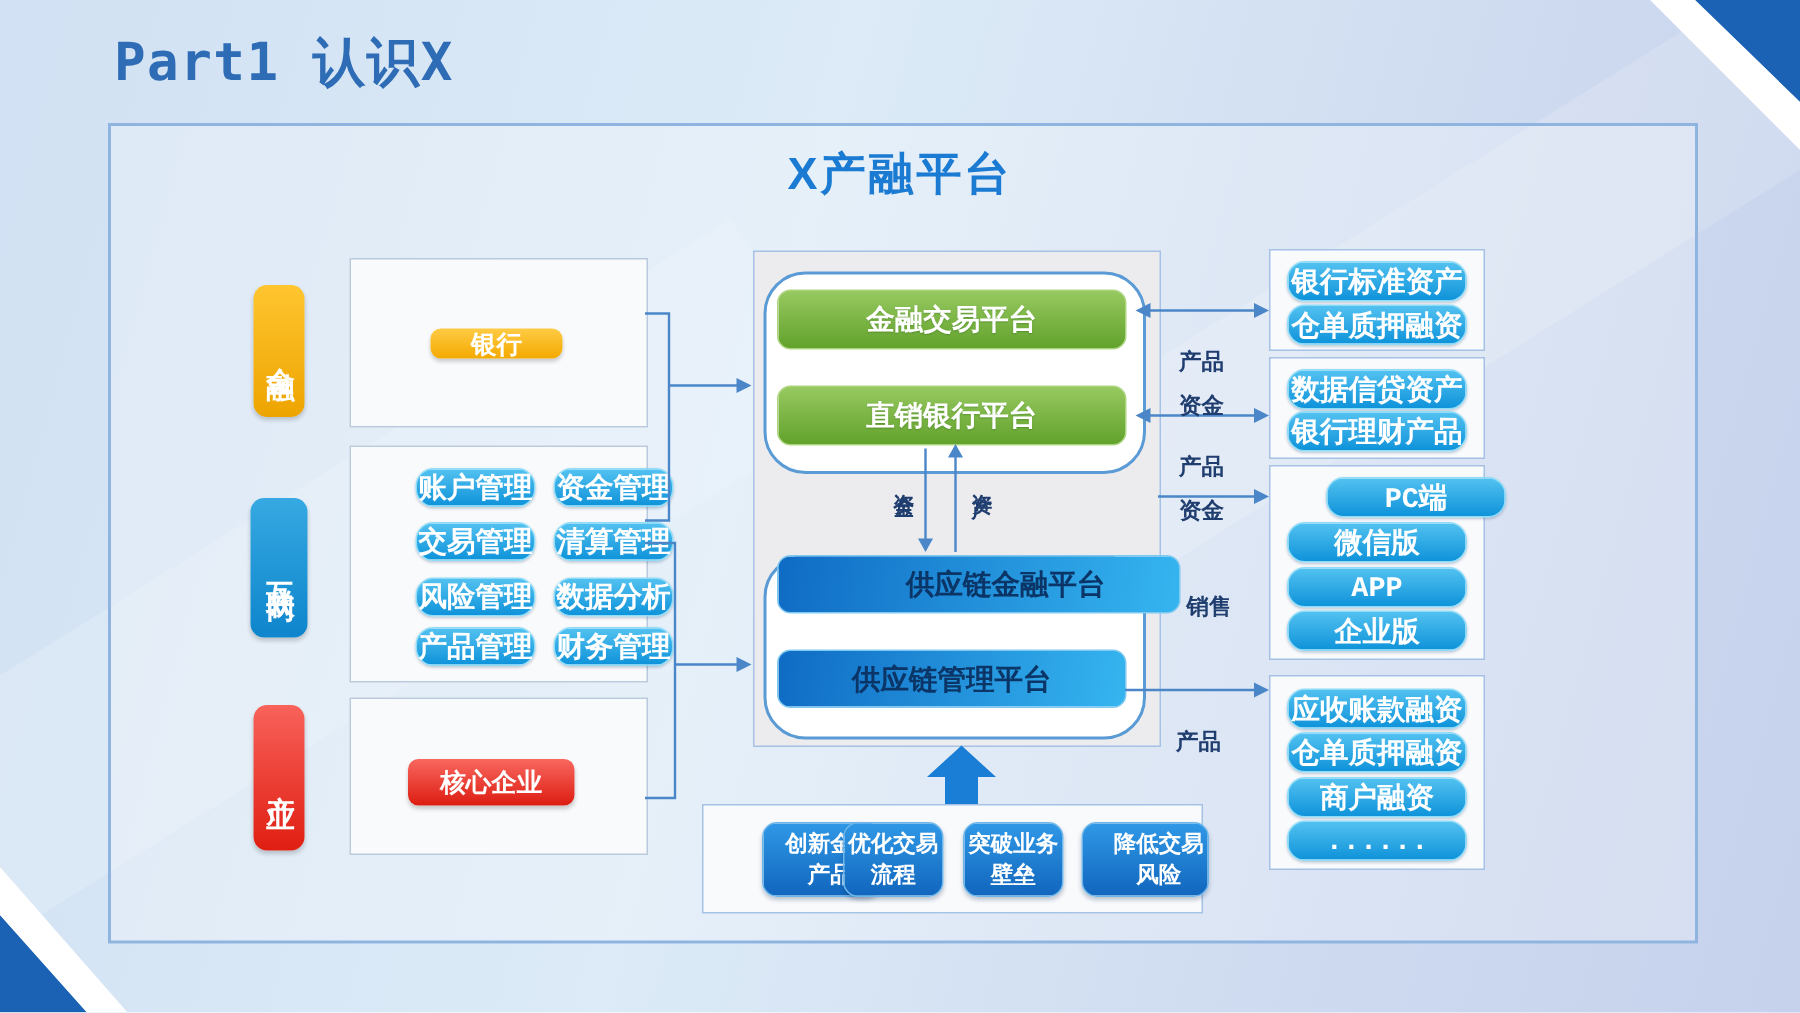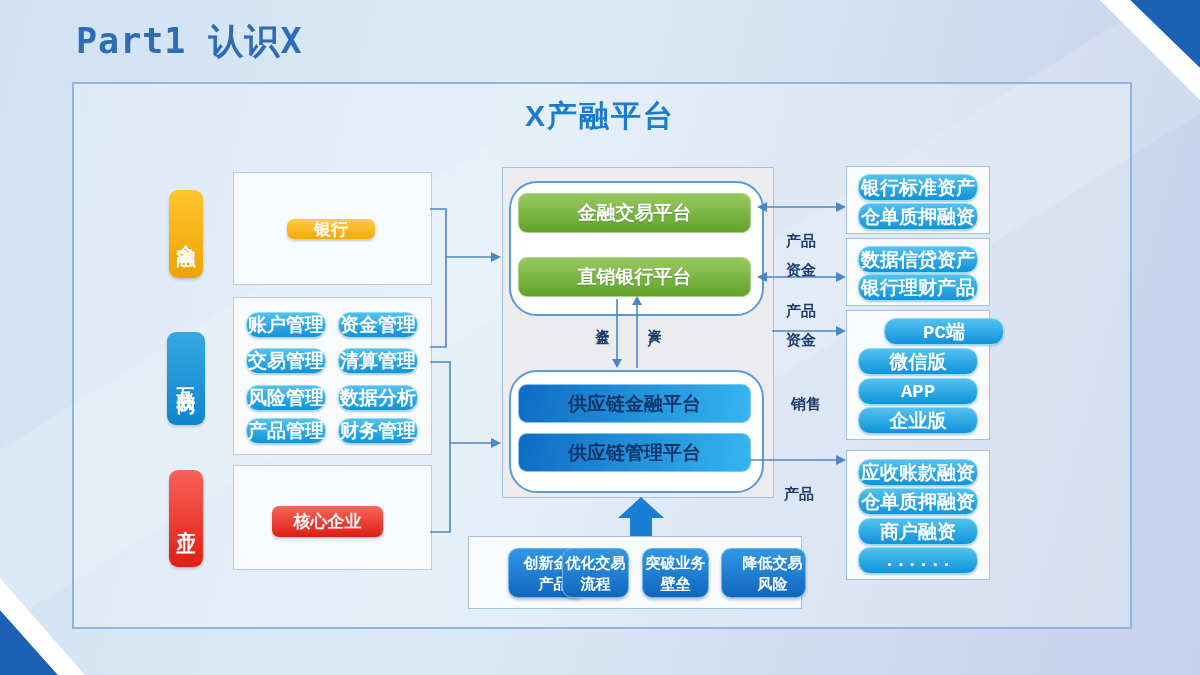--- a/index.html
+++ b/index.html
@@ -45,35 +45,35 @@
   .btn{display:flex;align-items:center;justify-content:center;color:#fff;font-weight:bold;
        border-radius:7px;box-shadow:0 2px 3px rgba(0,0,0,0.2);white-space:nowrap;}
   #bank-button{left:287px;top:219px;width:88px;height:20px;font-size:17px;
        background:linear-gradient(180deg,#ffcb45,#f4a900);}
   #core-button{left:272px;top:506px;width:111px;height:31px;font-size:17px;
        background:linear-gradient(180deg,#f8675f,#dd1d11);}
   .pill{display:flex;align-items:center;justify-content:center;color:#fff;font-weight:bold;
         font-size:19px;border-radius:12px;white-space:nowrap;
         background:linear-gradient(180deg,#52c1f0,#0f93da);
         border:1px solid #8edcf8;box-shadow:0 1px 2px rgba(0,40,90,0.25);font-family:Liberation Mono, monospace;}
-  .mgmt{width:78px;height:24px;}
+  .mgmt{width:78px;height:24px;margin-left:31px;}
   
   #center-box{left:502px;top:167px;width:270px;height:329px;background:#ececee;border:1px solid #a5c2e6;}
   .group{position:absolute;background:#ffffff;border:2px solid #5b9bd5;border-radius:28px;}
   #group-top{left:509px;top:181px;width:251px;height:131px;}
   #group-bottom{left:509px;top:370px;width:251px;height:119px;}
   .platform{position:absolute;display:flex;align-items:center;justify-content:center;
             font-weight:bold;border-radius:9px;white-space:nowrap;}
   .green{background:linear-gradient(180deg,#97c960,#62a22c);color:#fff;font-size:19px;
          text-shadow:0 1px 1px rgba(0,60,0,0.25);border:1px solid #add580;}
   #platform-financial-trading{left:518px;top:193px;width:231px;height:38px;}
   #platform-direct-bank{left:518px;top:257px;width:231px;height:38px;}
   .bluePlat{background:linear-gradient(100deg,#0f6bc4,#35b5f0);color:#0b3566;font-size:19px;
             border:1px solid #7fc8ef;}
-  #platform-scf{left:518px;top:384px;width:231px;height:37px;}
+  #platform-scf{left:518px;top:370px;width:231px;height:37px;padding-left:36px;}
   #platform-scm{left:518px;top:433px;width:231px;height:37px;}
   
   .clabel{position:absolute;color:#1f3d6e;font-weight:bold;font-size:15px;white-space:nowrap;margin-top:48px;}
   .vlabel{position:absolute;color:#1f3d6e;font-weight:bold;font-size:14px;
           writing-mode:vertical-rl;text-orientation:upright;letter-spacing:2px;}
   
   .rbox{position:absolute;left:846px;width:142px;background:#f8fafc;border:1px solid #a5c2e6;}
   .rpill{position:absolute;left:858px;width:118px;height:25px;}
   
   #bottom-box{left:468px;top:536px;width:332px;height:71px;background:#f8fafc;border:1px solid #a5c2e6;}

